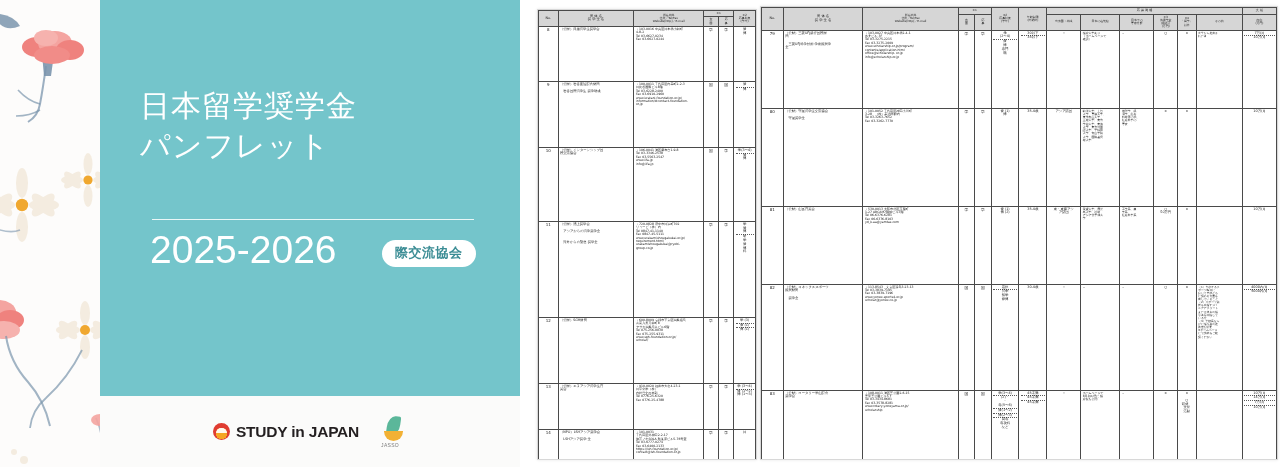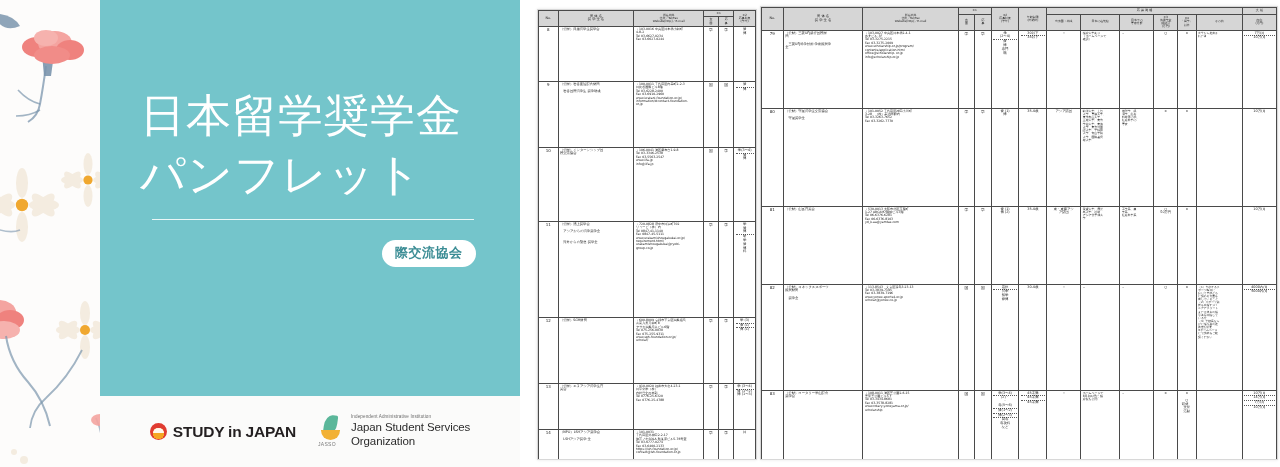--- a/index.html
+++ b/index.html
@@ -33,21 +33,21 @@
     left: 100px; top: 0;
     width: 420px; height: 396px;
     background: #74c5cb;
   }
   .cover-title {
     position: absolute;
     left: 140px;
     top: 86px;
     width: 360px;
     color: #ffffff;
-    font-size: 45px;
+    font-size: 30px;
     letter-spacing: 1px;
     line-height: 1.32;
     font-weight: 300;
     font-family: "DejaVu Sans", sans-serif;
     white-space: pre-line;
   }
   .cover-rule {
     position: absolute;
     left: 152px;
     top: 219px;
@@ -295,37 +295,33 @@
       <circle cx="14" cy="452" r="3" fill="#f4ece0"></circle>
       <circle cx="24" cy="460" r="4" fill="#f4ece0"></circle>
     </svg>
   </div>
 
   <div class="teal-panel"></div>
 
   <div class="cover-title">日本留学奨学金
 パンフレット</div>
   <div class="cover-rule"></div>
+  <div class="cover-year">2025-2026</div>
   <div class="cover-lang-pill">際交流協会</div>
 
   <div class="cover-logos">
     <div class="logo-sij">
       <span class="logo-sij-mark"></span>
       <span class="logo-sij-text">STUDY in JAPAN</span>
     </div>
     <div class="logo-jasso">
       <span class="logo-jasso-mark">
         <span class="logo-jasso-leaf"></span>
         <span class="logo-jasso-swoosh"></span>
         <span class="logo-jasso-abbr">JASSO</span>
-      </span>
-      <span class="logo-jasso-lines">
-        <div class="logo-jasso-l1">Independent Administrative Institution</div>
-        <div class="logo-jasso-l2">Japan Student Services</div>
-        <div class="logo-jasso-l3">Organization</div>
       </span>
     </div>
   </div>
 </div>
 
 <div class="page" id="page-left-tbl">
   <table class="grid">
     <colgroup>
       <col style="width:9%">
         <col style="width:35%">

